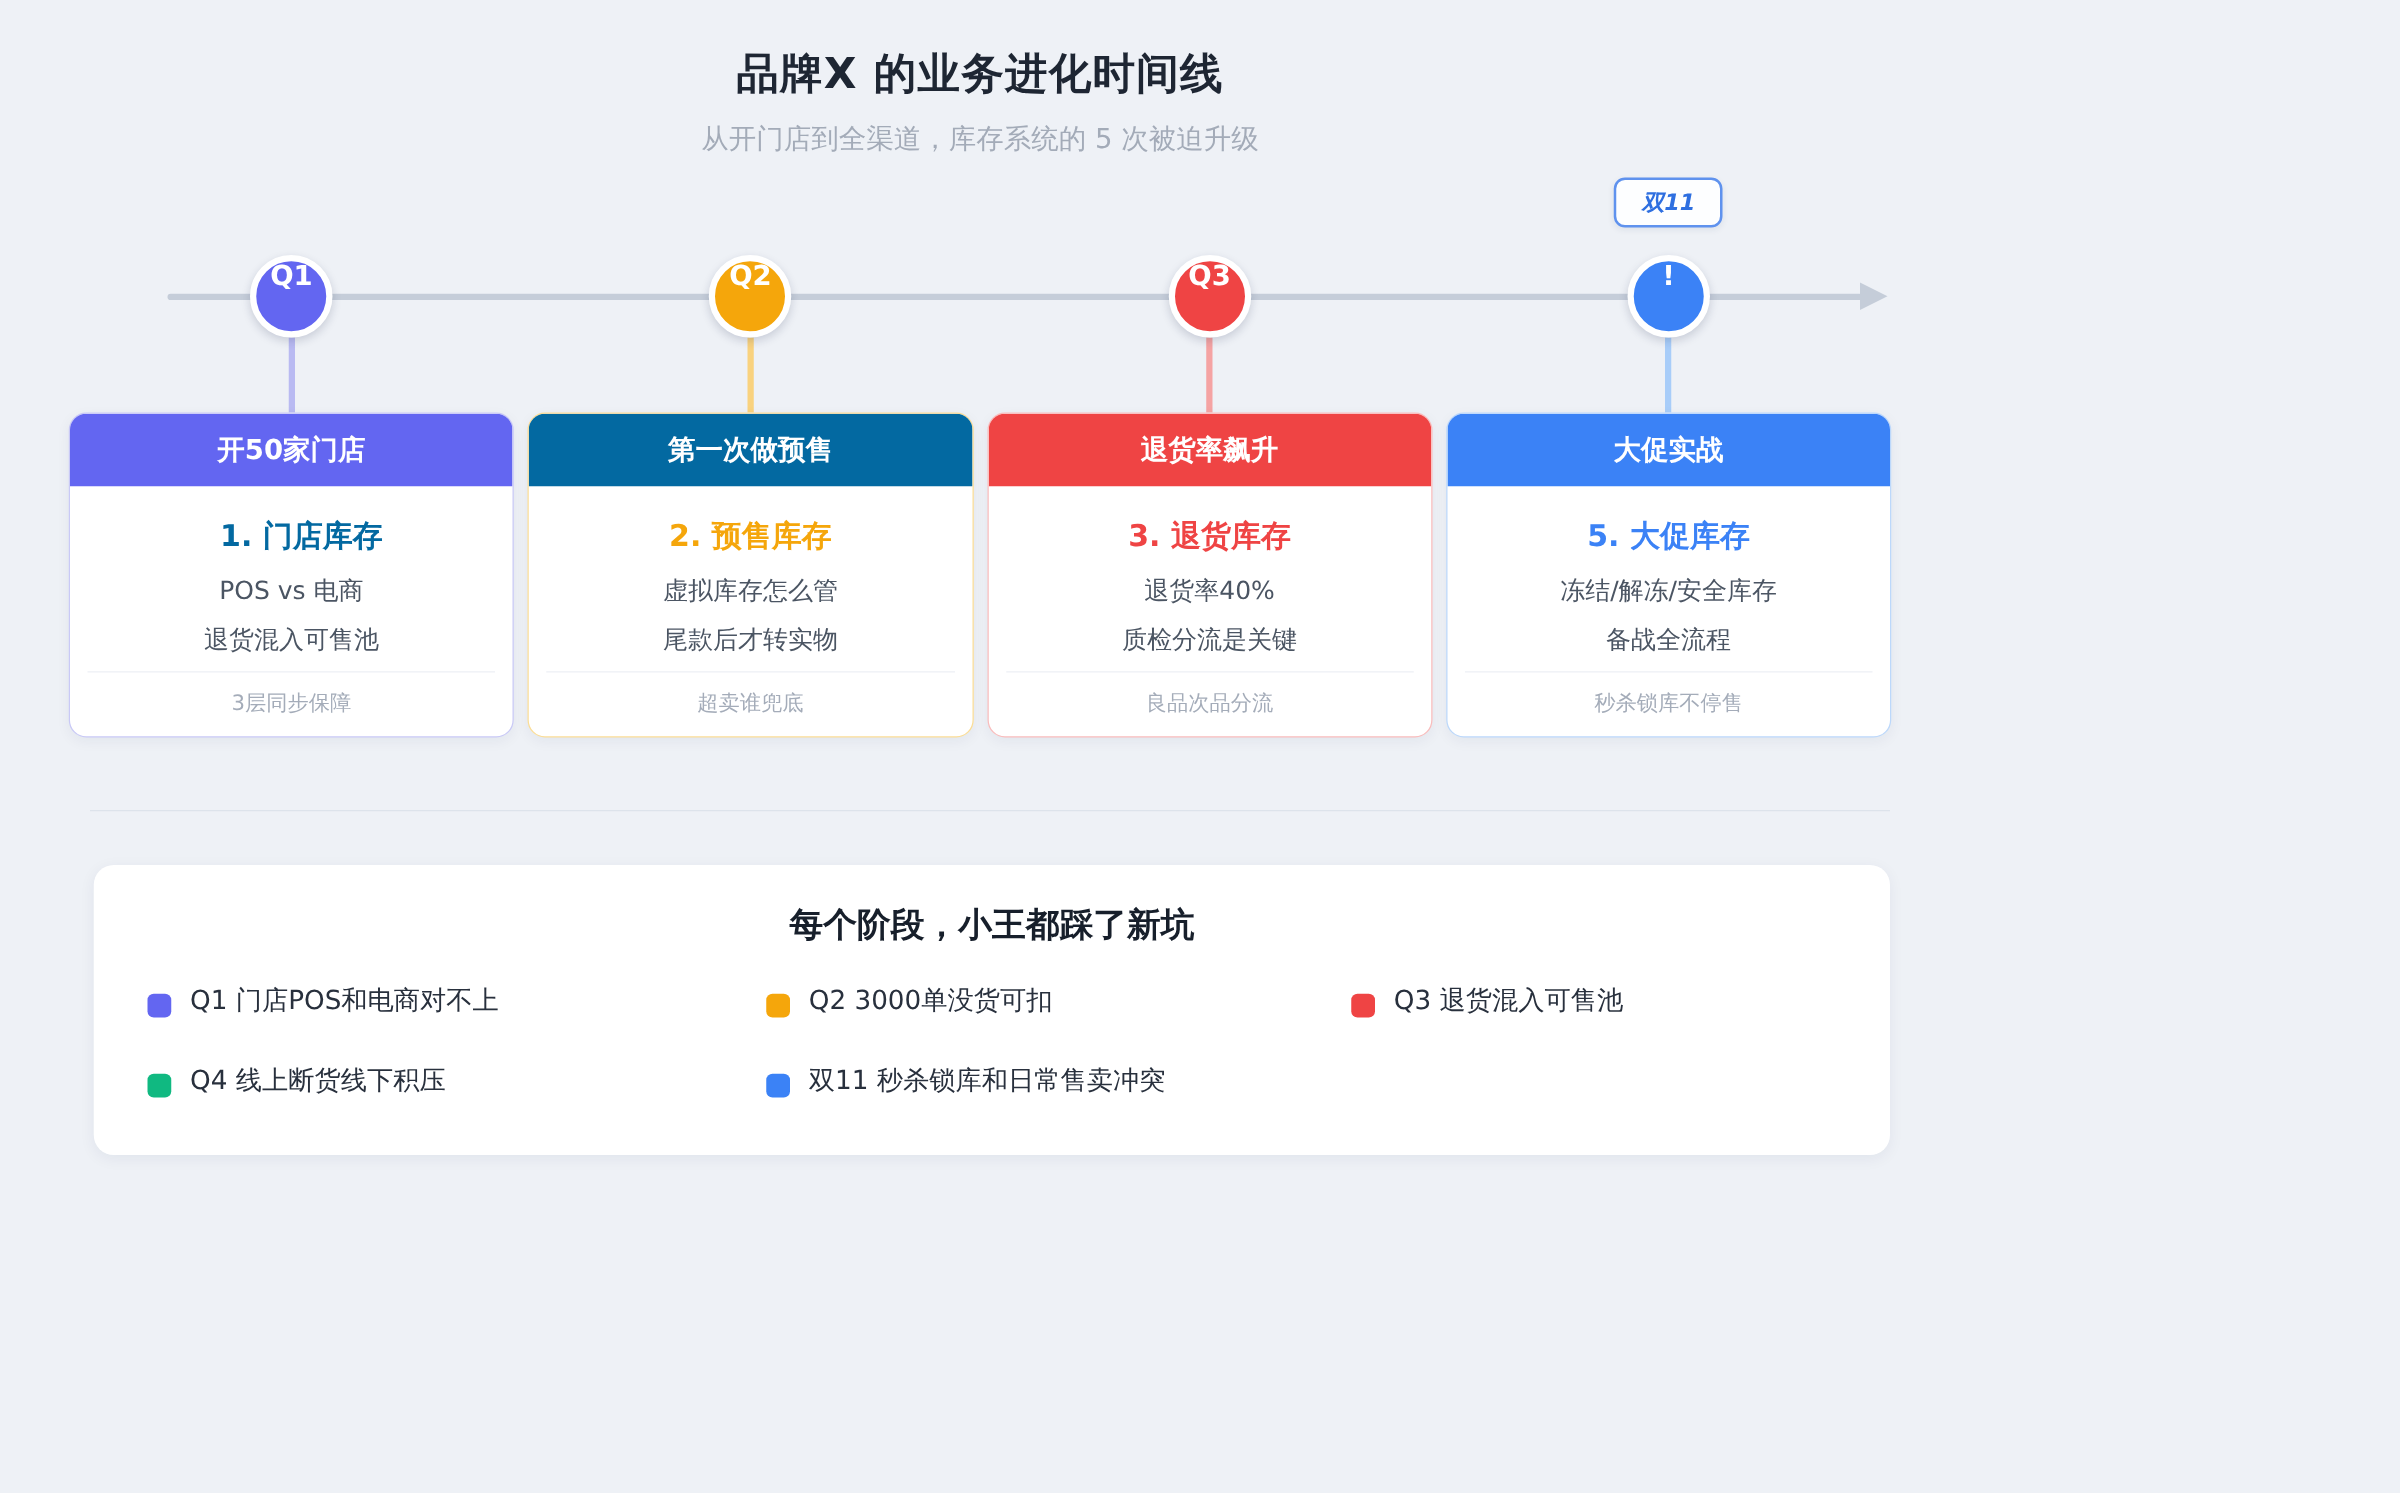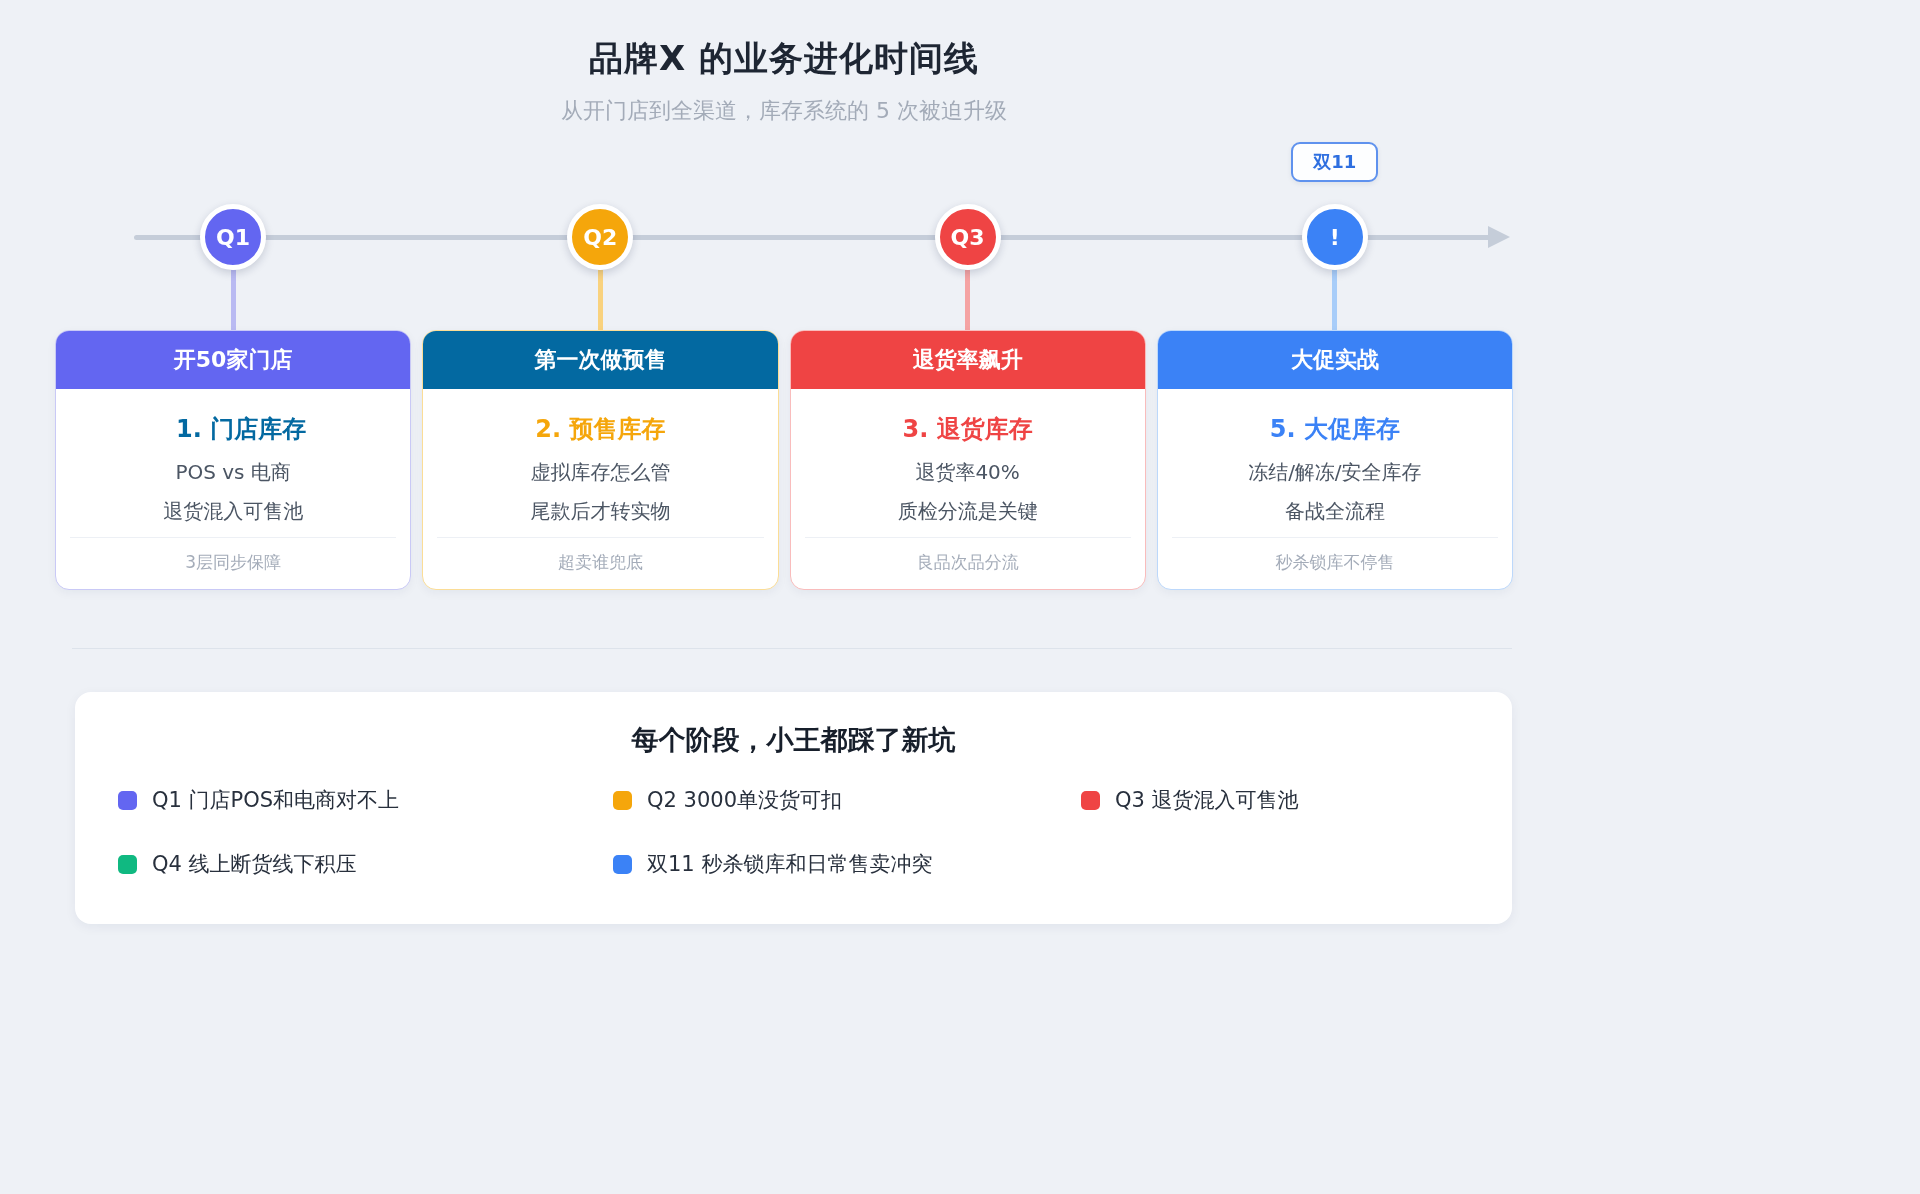--- a/index.html
+++ b/index.html
@@ -16,47 +16,47 @@
   .page-subtitle { margin-top: 14px; font-size: 22px; text-align: center; color: #a3abb8; }
 
   .timeline-area { position: relative; margin-top: 16px; }
   .tl-line { position: absolute; left: 79px; top: 93px; width: 1356px; height: 5px; border-radius: 3px; background: #c5cdd9; }
   .tl-arrow { position: absolute; left: 1433px; top: 84px; width: 0; height: 0;
     border-top: 11px solid transparent; border-bottom: 11px solid transparent; border-left: 22px solid #c5cdd9; }
 
   .columns { position: relative; display: flex; gap: 11px; }
   .column { flex: 1; display: flex; flex-direction: column; align-items: center; }
 
-  .badge-slot { height: 62px; display: flex; align-items: flex-start; justify-content: flex-start; }
+  .badge-slot { height: 62px; display: flex; align-items: flex-start; justify-content: flex-start; font-style: italic; }
   .event-badge { padding: 6px 20px; font-size: 18px; font-weight: bold; background: #fdfeff;
     border: 2px solid; border-radius: 9px; box-shadow: 0 2px 5px rgba(30,50,90,.08); }
 
   .node { width: 66px; height: 66px; border-radius: 50%; border: 5px solid #ffffff;
-    display: flex; align-items: center; justify-content: center;
+    display: flex; align-items: flex-start; justify-content: center;
     box-shadow: 0 3px 8px rgba(20,35,70,.18); position: relative; z-index: 2; }
   .node-label { color: #ffffff; font-weight: bold; font-size: 22px; }
   .connector { width: 5px; height: 60px; }
 
   .card { width: 100%; height: 260px; background: #ffffff; border: 1.5px solid; border-radius: 14px;
     overflow: hidden; display: flex; flex-direction: column; box-shadow: 0 3px 10px rgba(25,40,80,.05); }
   .card-header { height: 58px; flex: none; display: flex; align-items: center; justify-content: center;
     color: #ffffff; font-size: 22px; font-weight: bold; }
   .card-title { margin-top: 24px; text-align: center; font-size: 24px; font-weight: bold; }
   .card-line { margin-top: 14px; text-align: center; font-size: 20px; color: #4b5563; }
   .card-line + .card-line { margin-top: 12px; }
   .card-footer { margin: auto 14px 15px; padding-top: 13px; border-top: 1px solid #edf0f5;
     text-align: center; font-size: 17px; color: #a4acb9; }
 
   .section-divider { margin: 58px 0 0 17px; width: 1440px; height: 1px; background: #dde3eb; }
 
   .pitfalls-panel { margin: 43px 0 0 20px; width: 1437px; height: 232px; background: #ffffff;
     border-radius: 16px; box-shadow: 0 3px 12px rgba(25,40,80,.06); padding: 30px 43px 0; }
   .pitfalls-title { text-align: center; font-size: 27px; font-weight: bold; color: #171f2b; }
   .legend-grid { margin-top: 28px; display: grid; grid-template-columns: 495px 468px 1fr; row-gap: 36px; }
-  .legend-item { display: flex; align-items: center; gap: 15px; }
+  .legend-item { display: flex; align-items: flex-end; gap: 15px; }
   .swatch { width: 19px; height: 19px; border-radius: 5px; flex: none; }
   .legend-label { font-size: 21px; color: #28303d; }
 </style>
 </head>
 <body>
 
 <div class="container">
 
   <div>
     <div class="page-title">品牌X 的业务进化时间线</div>

